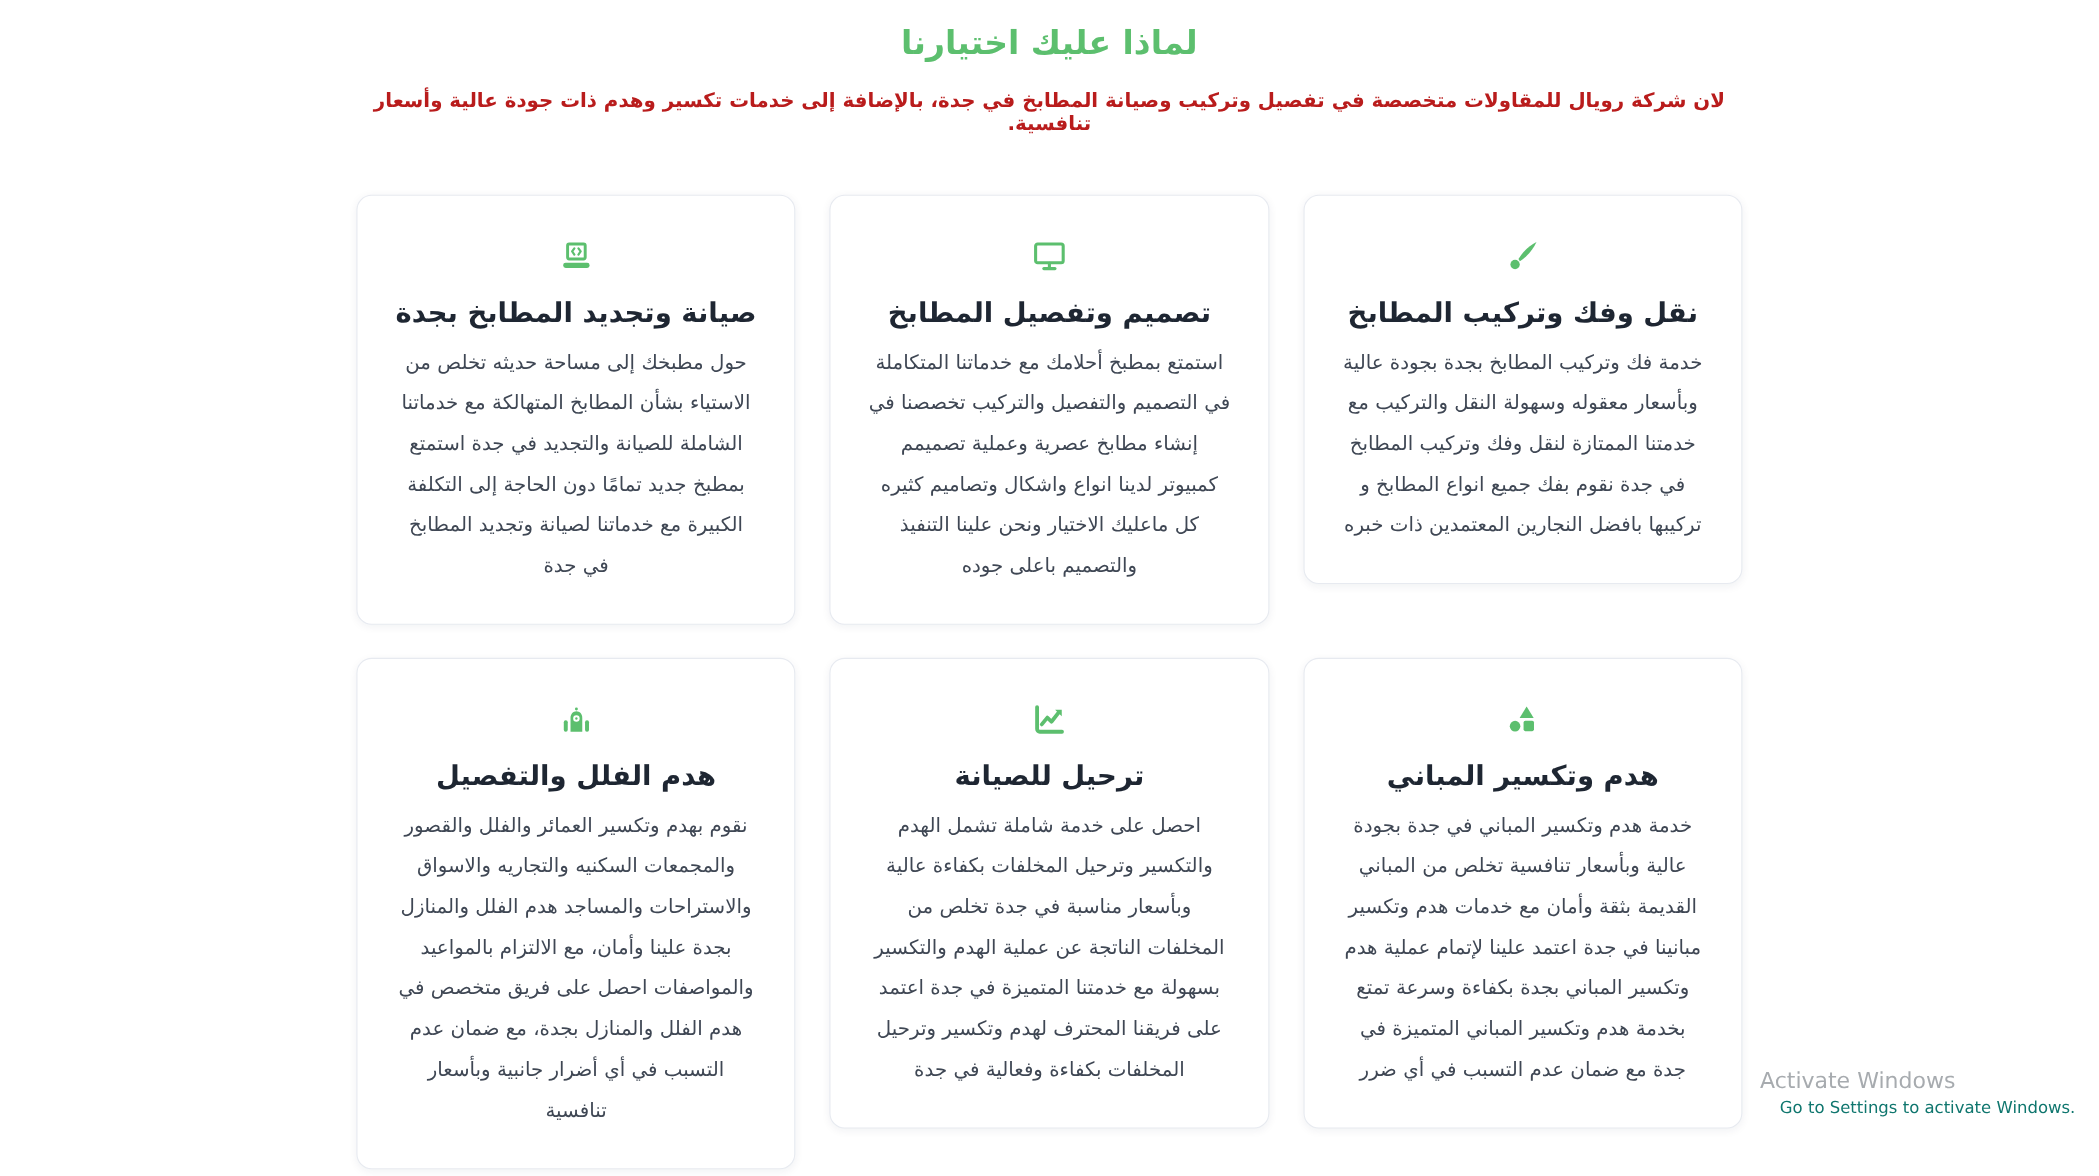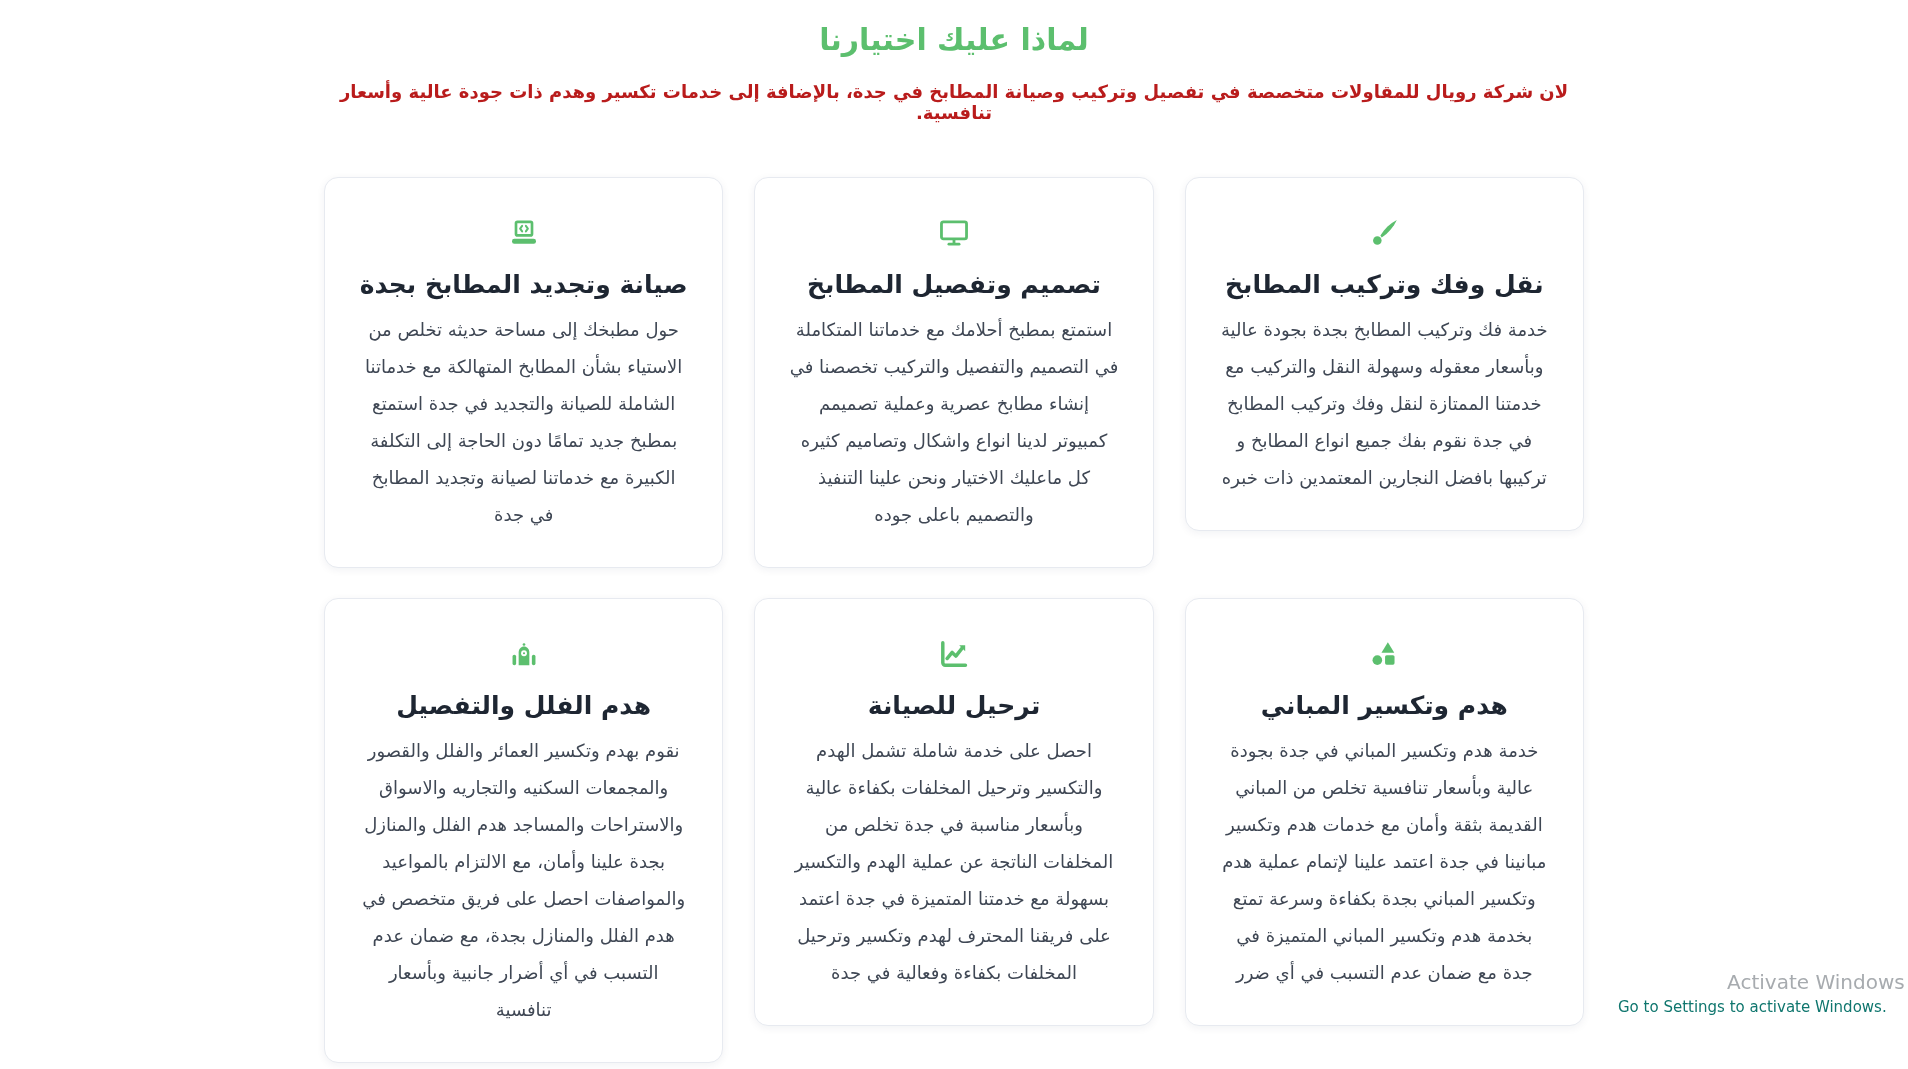--- a/index.html
+++ b/index.html
@@ -83,21 +83,21 @@
     padding:13px 16px;
     font-size:18px;
     font-family:"DejaVu Sans", sans-serif;
     cursor:pointer;
   }
   .watermark{
     position:absolute;
     left:1600px;
     top:970px;
     direction:ltr;
-    text-align:right;
+    text-align:left;
     pointer-events:none;
   }
   .watermark .wm1{
     font-size:20px;
     color:#a7abaf;
     margin:0;
   }
   .watermark .wm2{
     font-size:15px;
     color:#0f766e;

